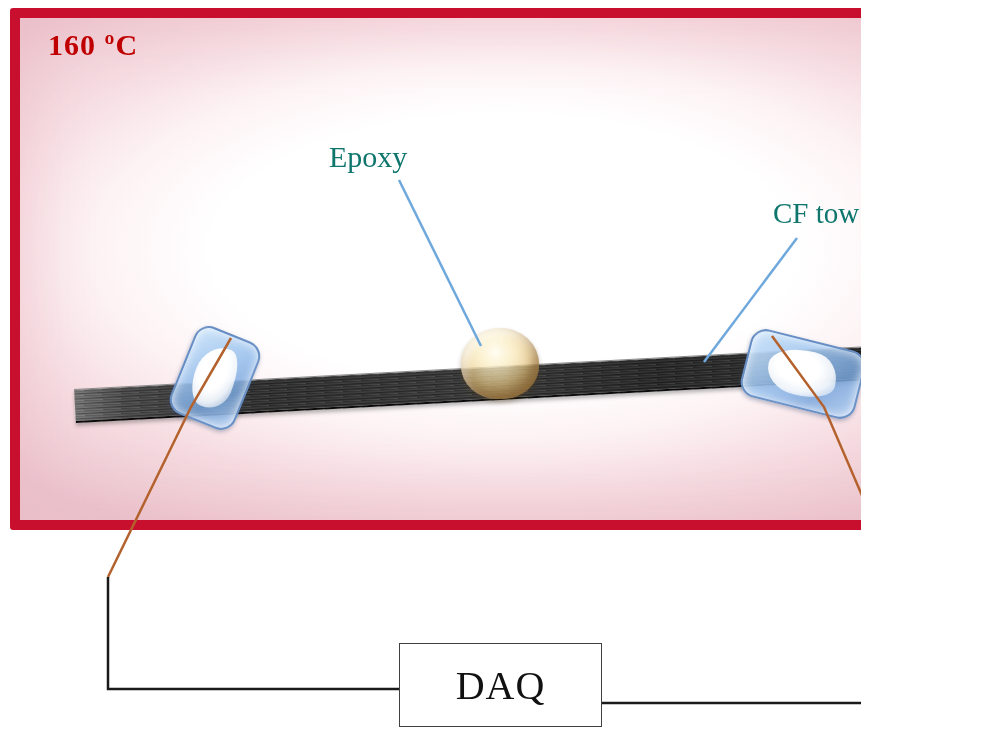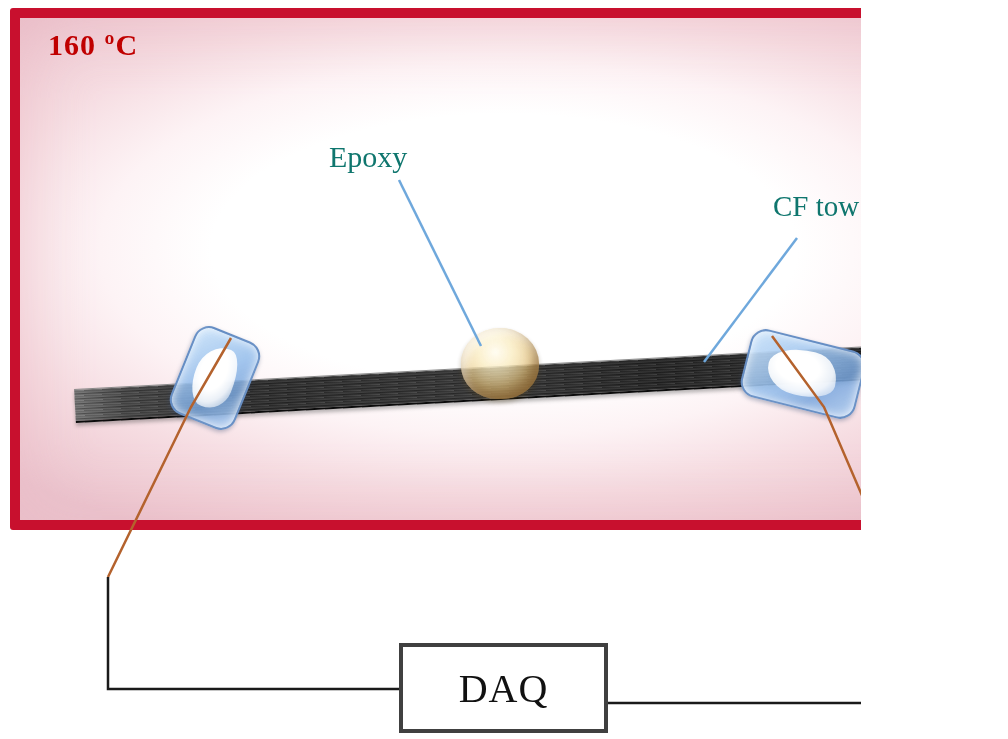--- a/index.html
+++ b/index.html
@@ -109,36 +109,36 @@
   }
 
   
   .callout {
     position: absolute;
     color: #0f766e;
     font-size: 30px;
     white-space: nowrap;
   }
   .epoxy-label { left: 329px; top: 140px; }
-  .cftow-label { left: 773px; top: 190px; font-size: 29px; }
+  .cftow-label { left: 773px; top: 197px; font-size: 29px; }
 
   
   .lines {
     position: absolute;
     left: 0; top: 0;
     pointer-events: none;
   }
 
   
   .daq-box {
     position: absolute;
     left: 399px; top: 643px;
     width: 201px; height: 82px;
     background: #ffffff;
-    border: 4px solid #404040;
+    border: 1px solid #404040;
     display: flex;
     align-items: center;
     justify-content: center;
   }
   .daq-box span {
     font-size: 40px;
     color: #111111;
     letter-spacing: 1px;
   }
 </style>

